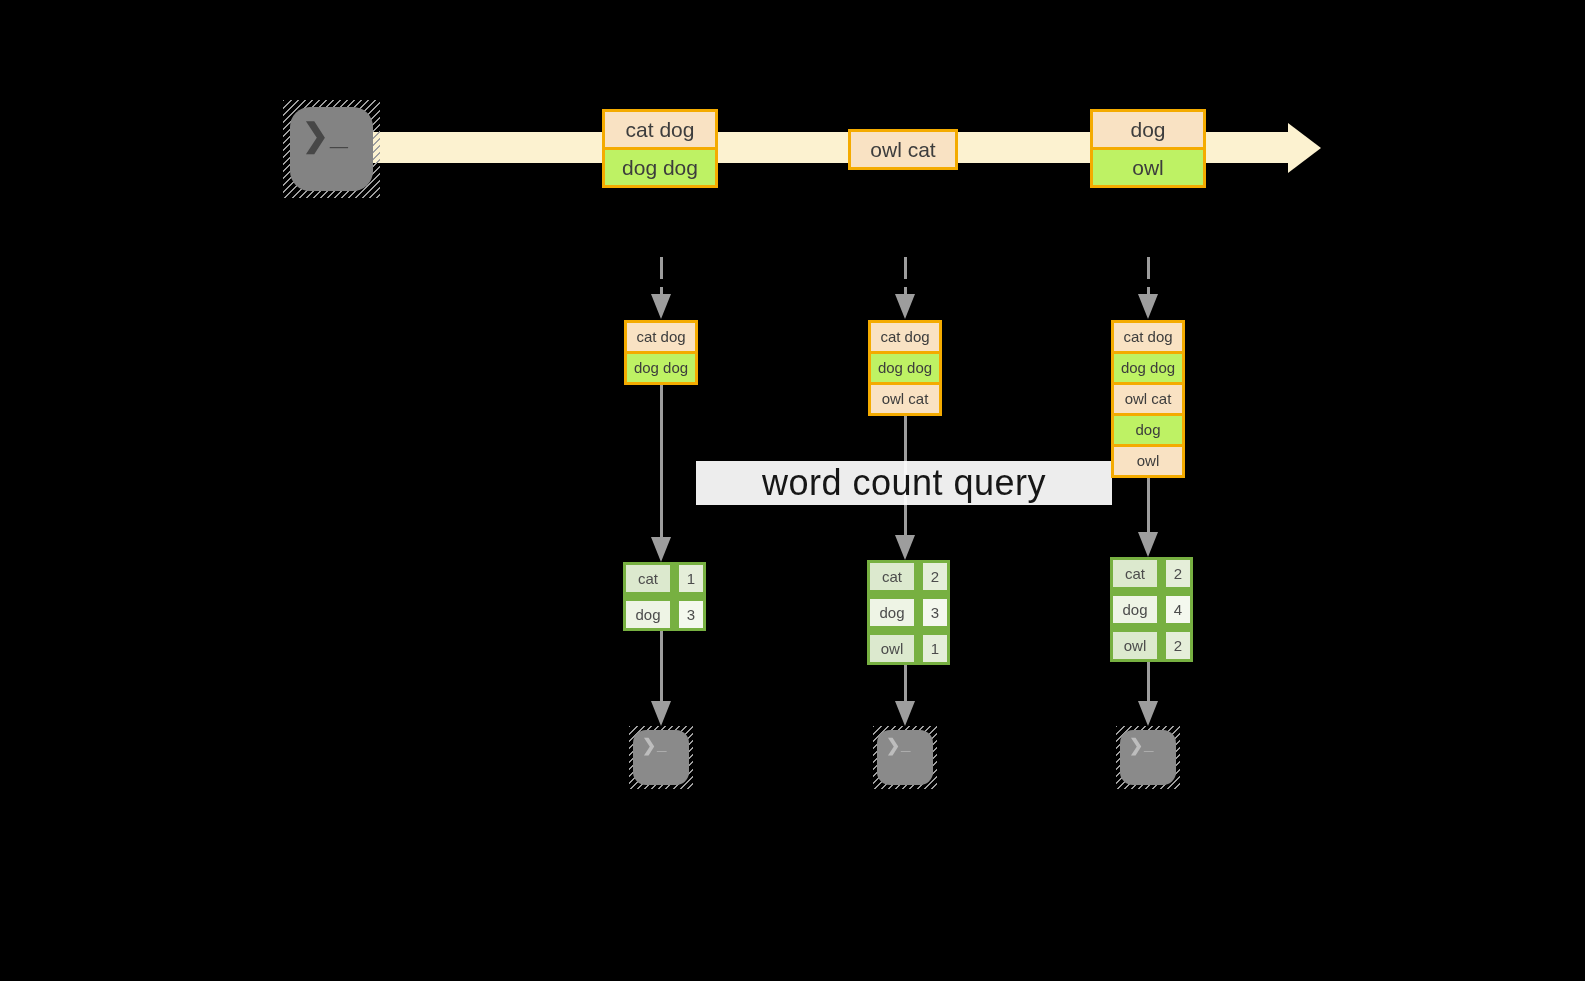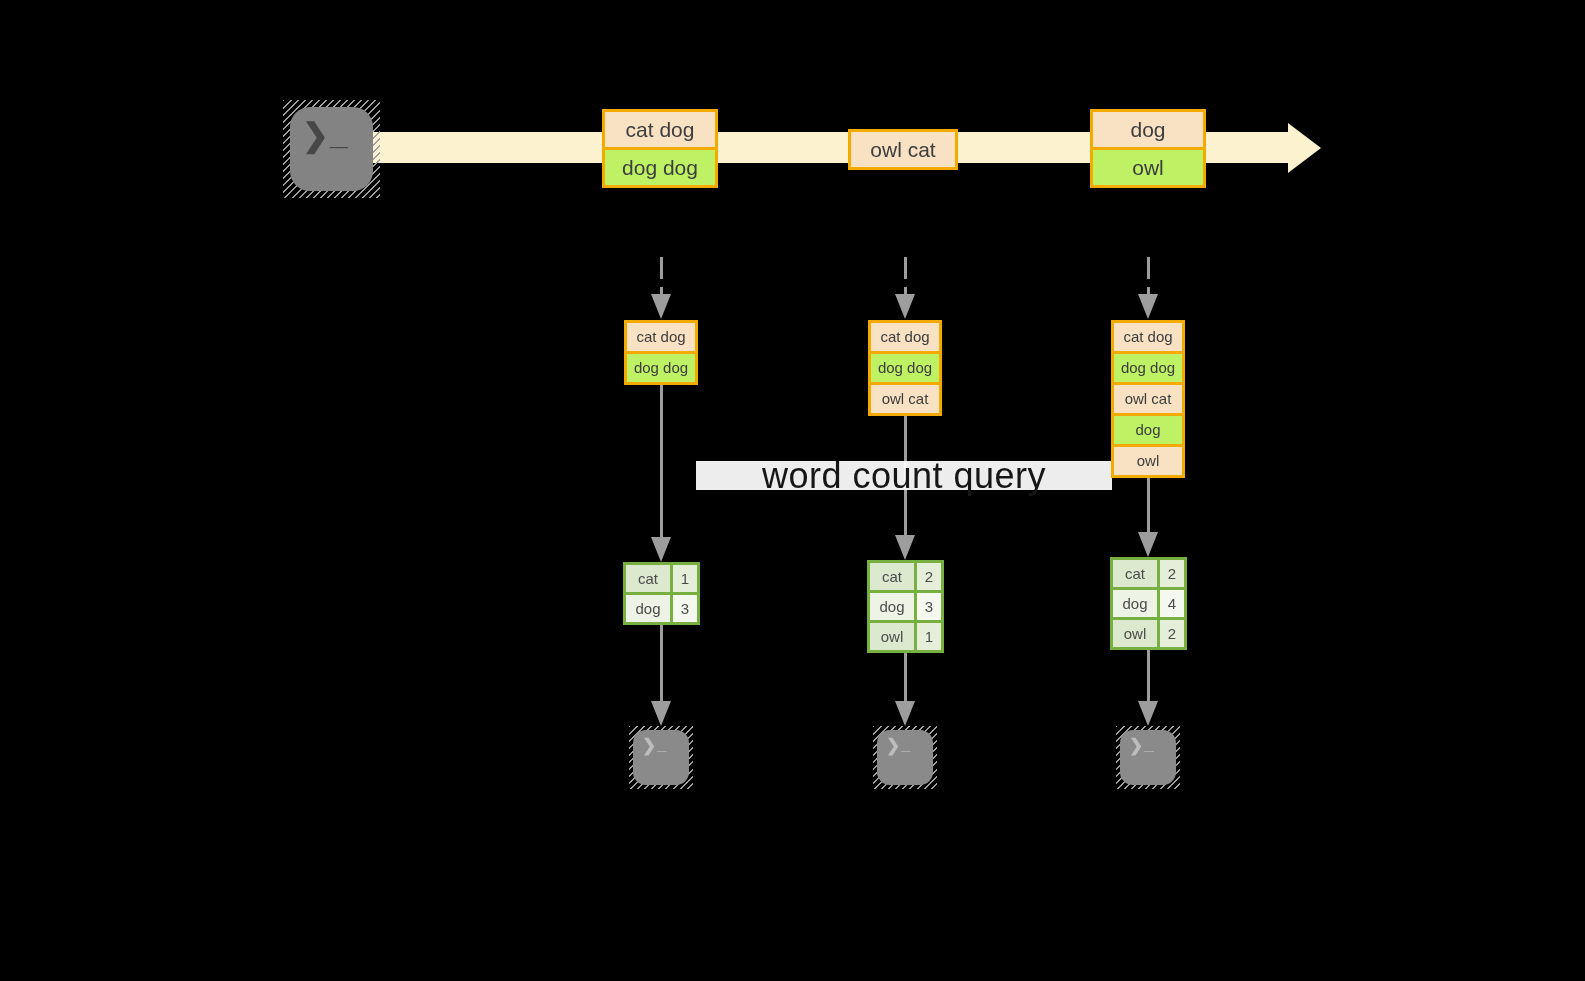--- a/index.html
+++ b/index.html
@@ -56,30 +56,30 @@
   }
   .vline{position:absolute;width:3px;background:#9d9d9d;z-index:2;}
   .ahead{
     position:absolute;width:0;height:0;z-index:2;
     border-left:10.5px solid transparent;border-right:10.5px solid transparent;
     border-top:25px solid #9d9d9d;
   }
 
   
   .query-band{
-    position:absolute;left:696px;top:461px;width:416px;height:29px;z-index:4;
+    position:absolute;left:696px;top:461px;width:416px;height:44px;z-index:4;
     background:rgba(255,255,255,0.93);
     display:flex;align-items:center;justify-content:center;
     font-size:36px;color:#161616;letter-spacing:0.5px;
   }
 
   
   .gtable{
     position:absolute;z-index:5;
-    display:grid;grid-template-columns:44px 24px;gap:3px;padding:3px;
+    display:grid;grid-template-columns:44px 24px;gap:9px;padding:3px;
     background:#77b041;
   }
   .gcell{
     height:27px;line-height:27px;text-align:center;
     font-size:15px;color:#4c4c4c;white-space:nowrap;
   }
   .gcell.w.dark{background:#dce9ce;}
   .gcell.n.dark{background:#e5eed9;}
   .gcell.w.light{background:#eef4e5;}
   .gcell.n.light{background:#f4f8ee;}

